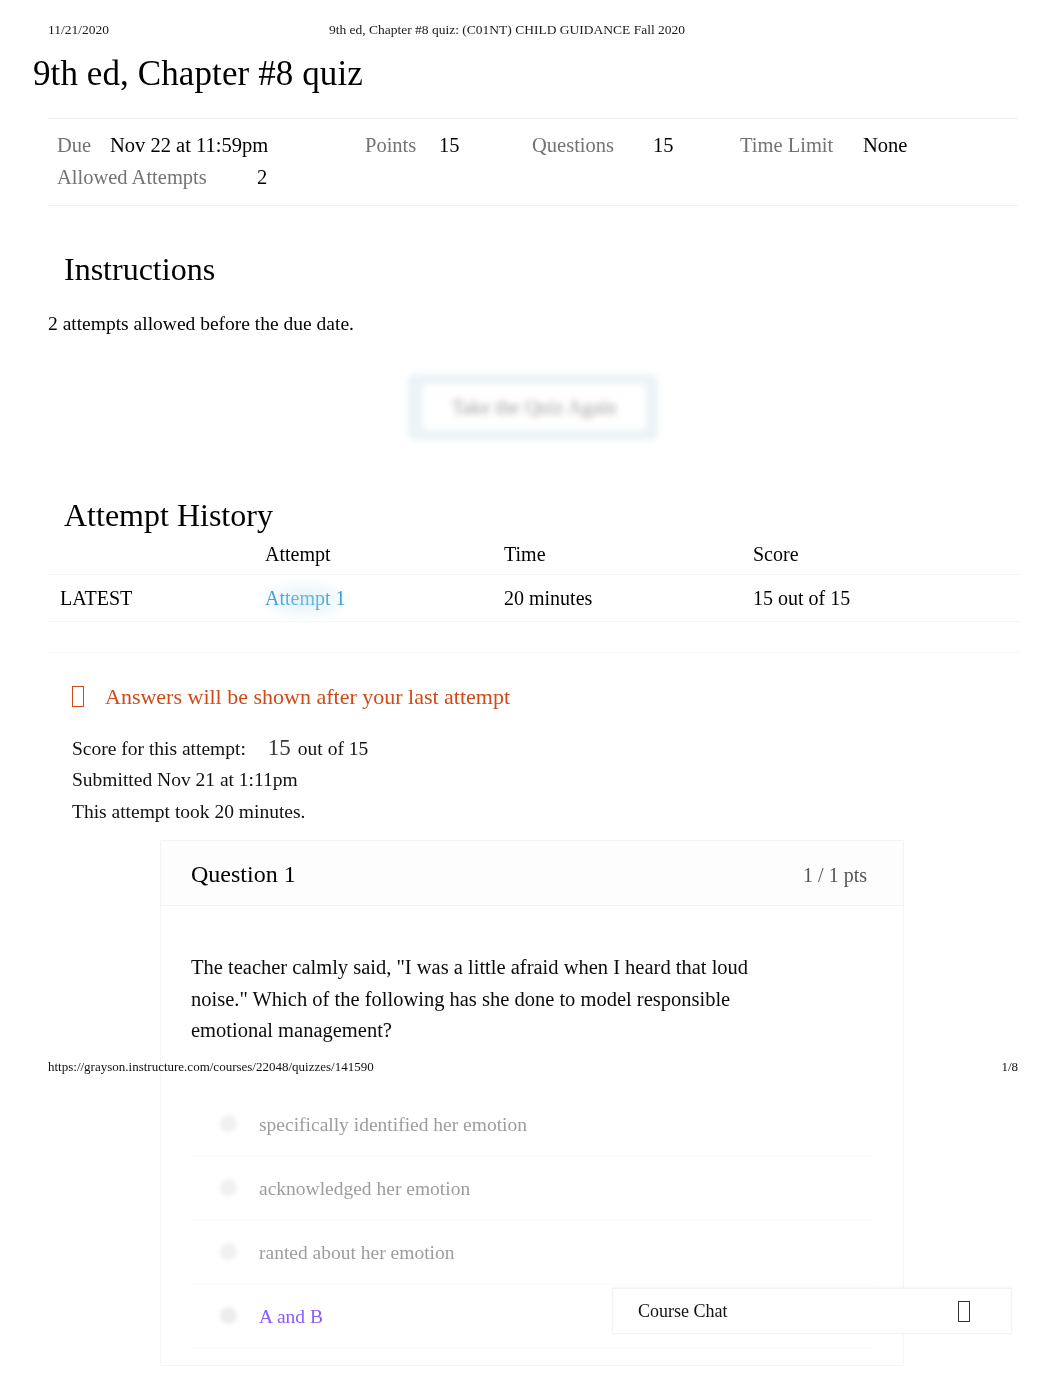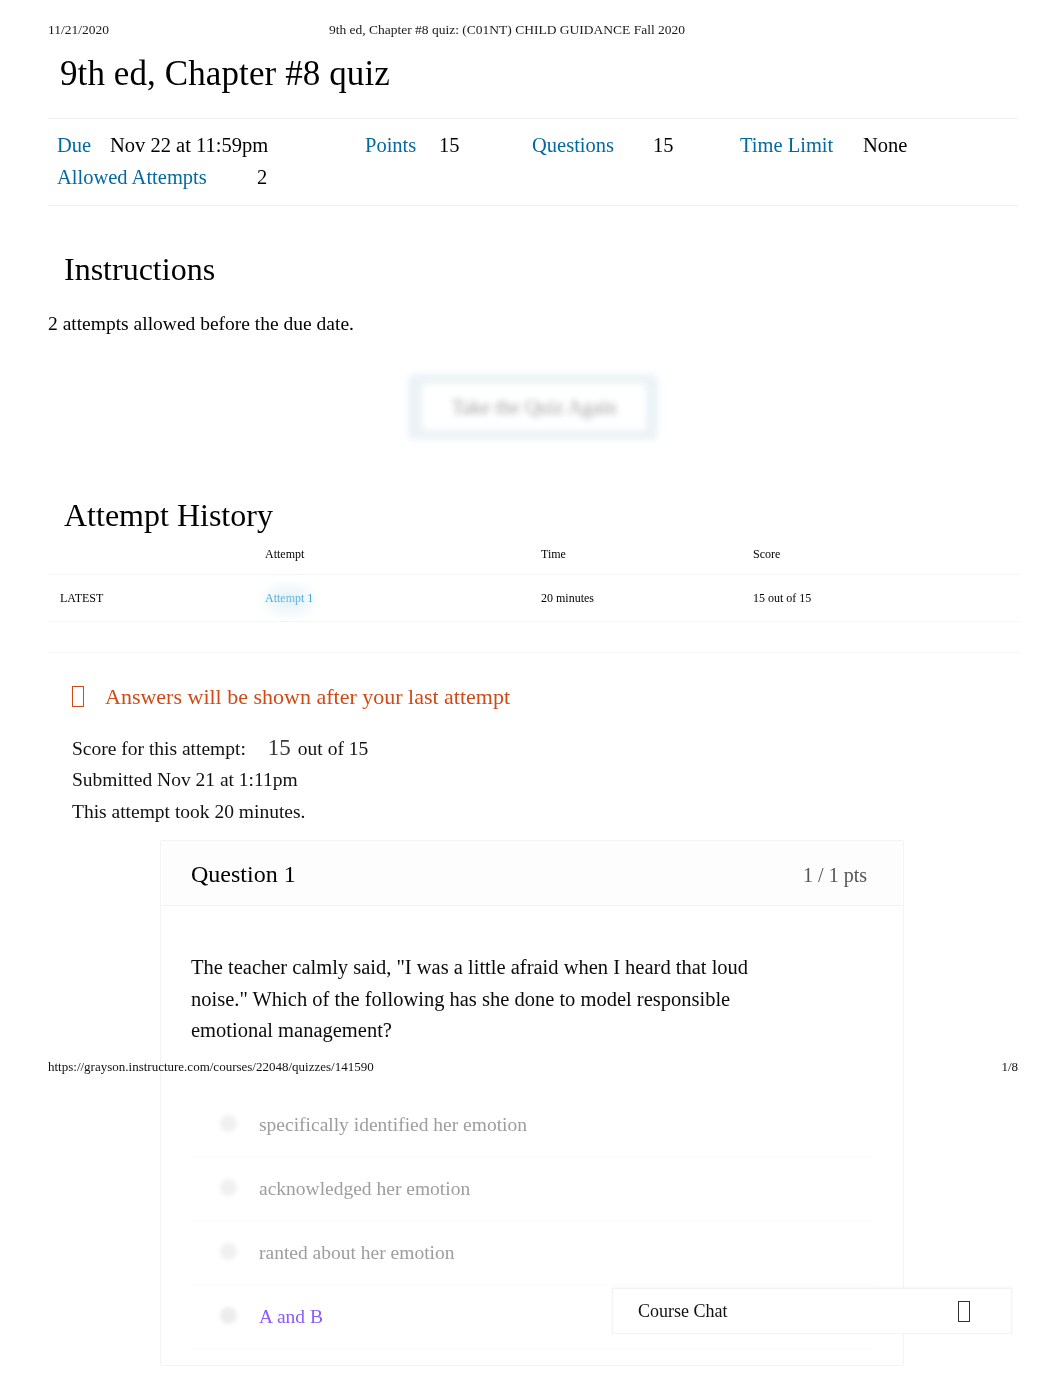--- a/index.html
+++ b/index.html
@@ -65,21 +65,21 @@
   }
   .print-footer .pageno {
     position: absolute;
     right: 0;
     top: 0;
   }
 
   
   .quiz-title {
     position: absolute;
-    left: 60px;
+    left: 33px;
     top: 52px;
     font-size: 35px;
     font-weight: normal;
     letter-spacing: 0.1px;
     line-height: 44px;
     color: #000;
     margin: 0;
   }
 
   
@@ -92,21 +92,21 @@
     border-bottom: 1px solid #f0f1f2;
     padding: 10px 0 12px 0;
   }
   .detail-row {
     position: relative;
     height: 32px;
     font-size: 20.5px;
     line-height: 32px;
     white-space: nowrap;
   }
-  .detail-label { color: #0369a1; }
+  .detail-label { color: #737373; }
   .detail-value { color: #000; }
 
   .d-due-label   { position: absolute; left: 9px;   top: 0; }
   .d-due-value   { position: absolute; left: 62px;  top: 0; }
   .d-pts-label   { position: absolute; left: 317px; top: 0; }
   .d-pts-value   { position: absolute; left: 391px; top: 0; }
   .d-q-label     { position: absolute; left: 484px; top: 0; }
   .d-q-value     { position: absolute; left: 605px; top: 0; }
   .d-tl-label    { position: absolute; left: 692px; top: 0; }
   .d-tl-value    { position: absolute; left: 815px; top: 0; }
@@ -173,31 +173,31 @@
   
   .attempt-table {
     position: absolute;
     left: 48px;
     top: 534px;
     width: 972px;
   }
   .att-head, .att-row {
     position: relative;
     height: 40px;
-    font-size: 12px;
+    font-size: 20px;
     line-height: 40px;
     white-space: nowrap;
   }
   .att-head { border-bottom: 1px solid #f4f5f6; }
   .att-row  { border-bottom: 1px solid #f5f6f7; height: 46px; line-height: 46px; }
   .att-spacer { height: 30px; border-bottom: 1px solid #f6f7f8; }
 
   .col-kept    { position: absolute; left: 12px;  top: 0; }
   .col-attempt { position: absolute; left: 217px; top: 0; }
-  .col-time    { position: absolute; left: 456px; top: 0; margin-left: 37px; }
+  .col-time    { position: absolute; left: 456px; top: 0; }
   .col-score   { position: absolute; left: 705px; top: 0; }
 
   .attempt-link {
     color: #2596d8;
     text-decoration: none;
   }
   .attempt-link-wrap {
     position: relative;
     display: inline-block;
   }

